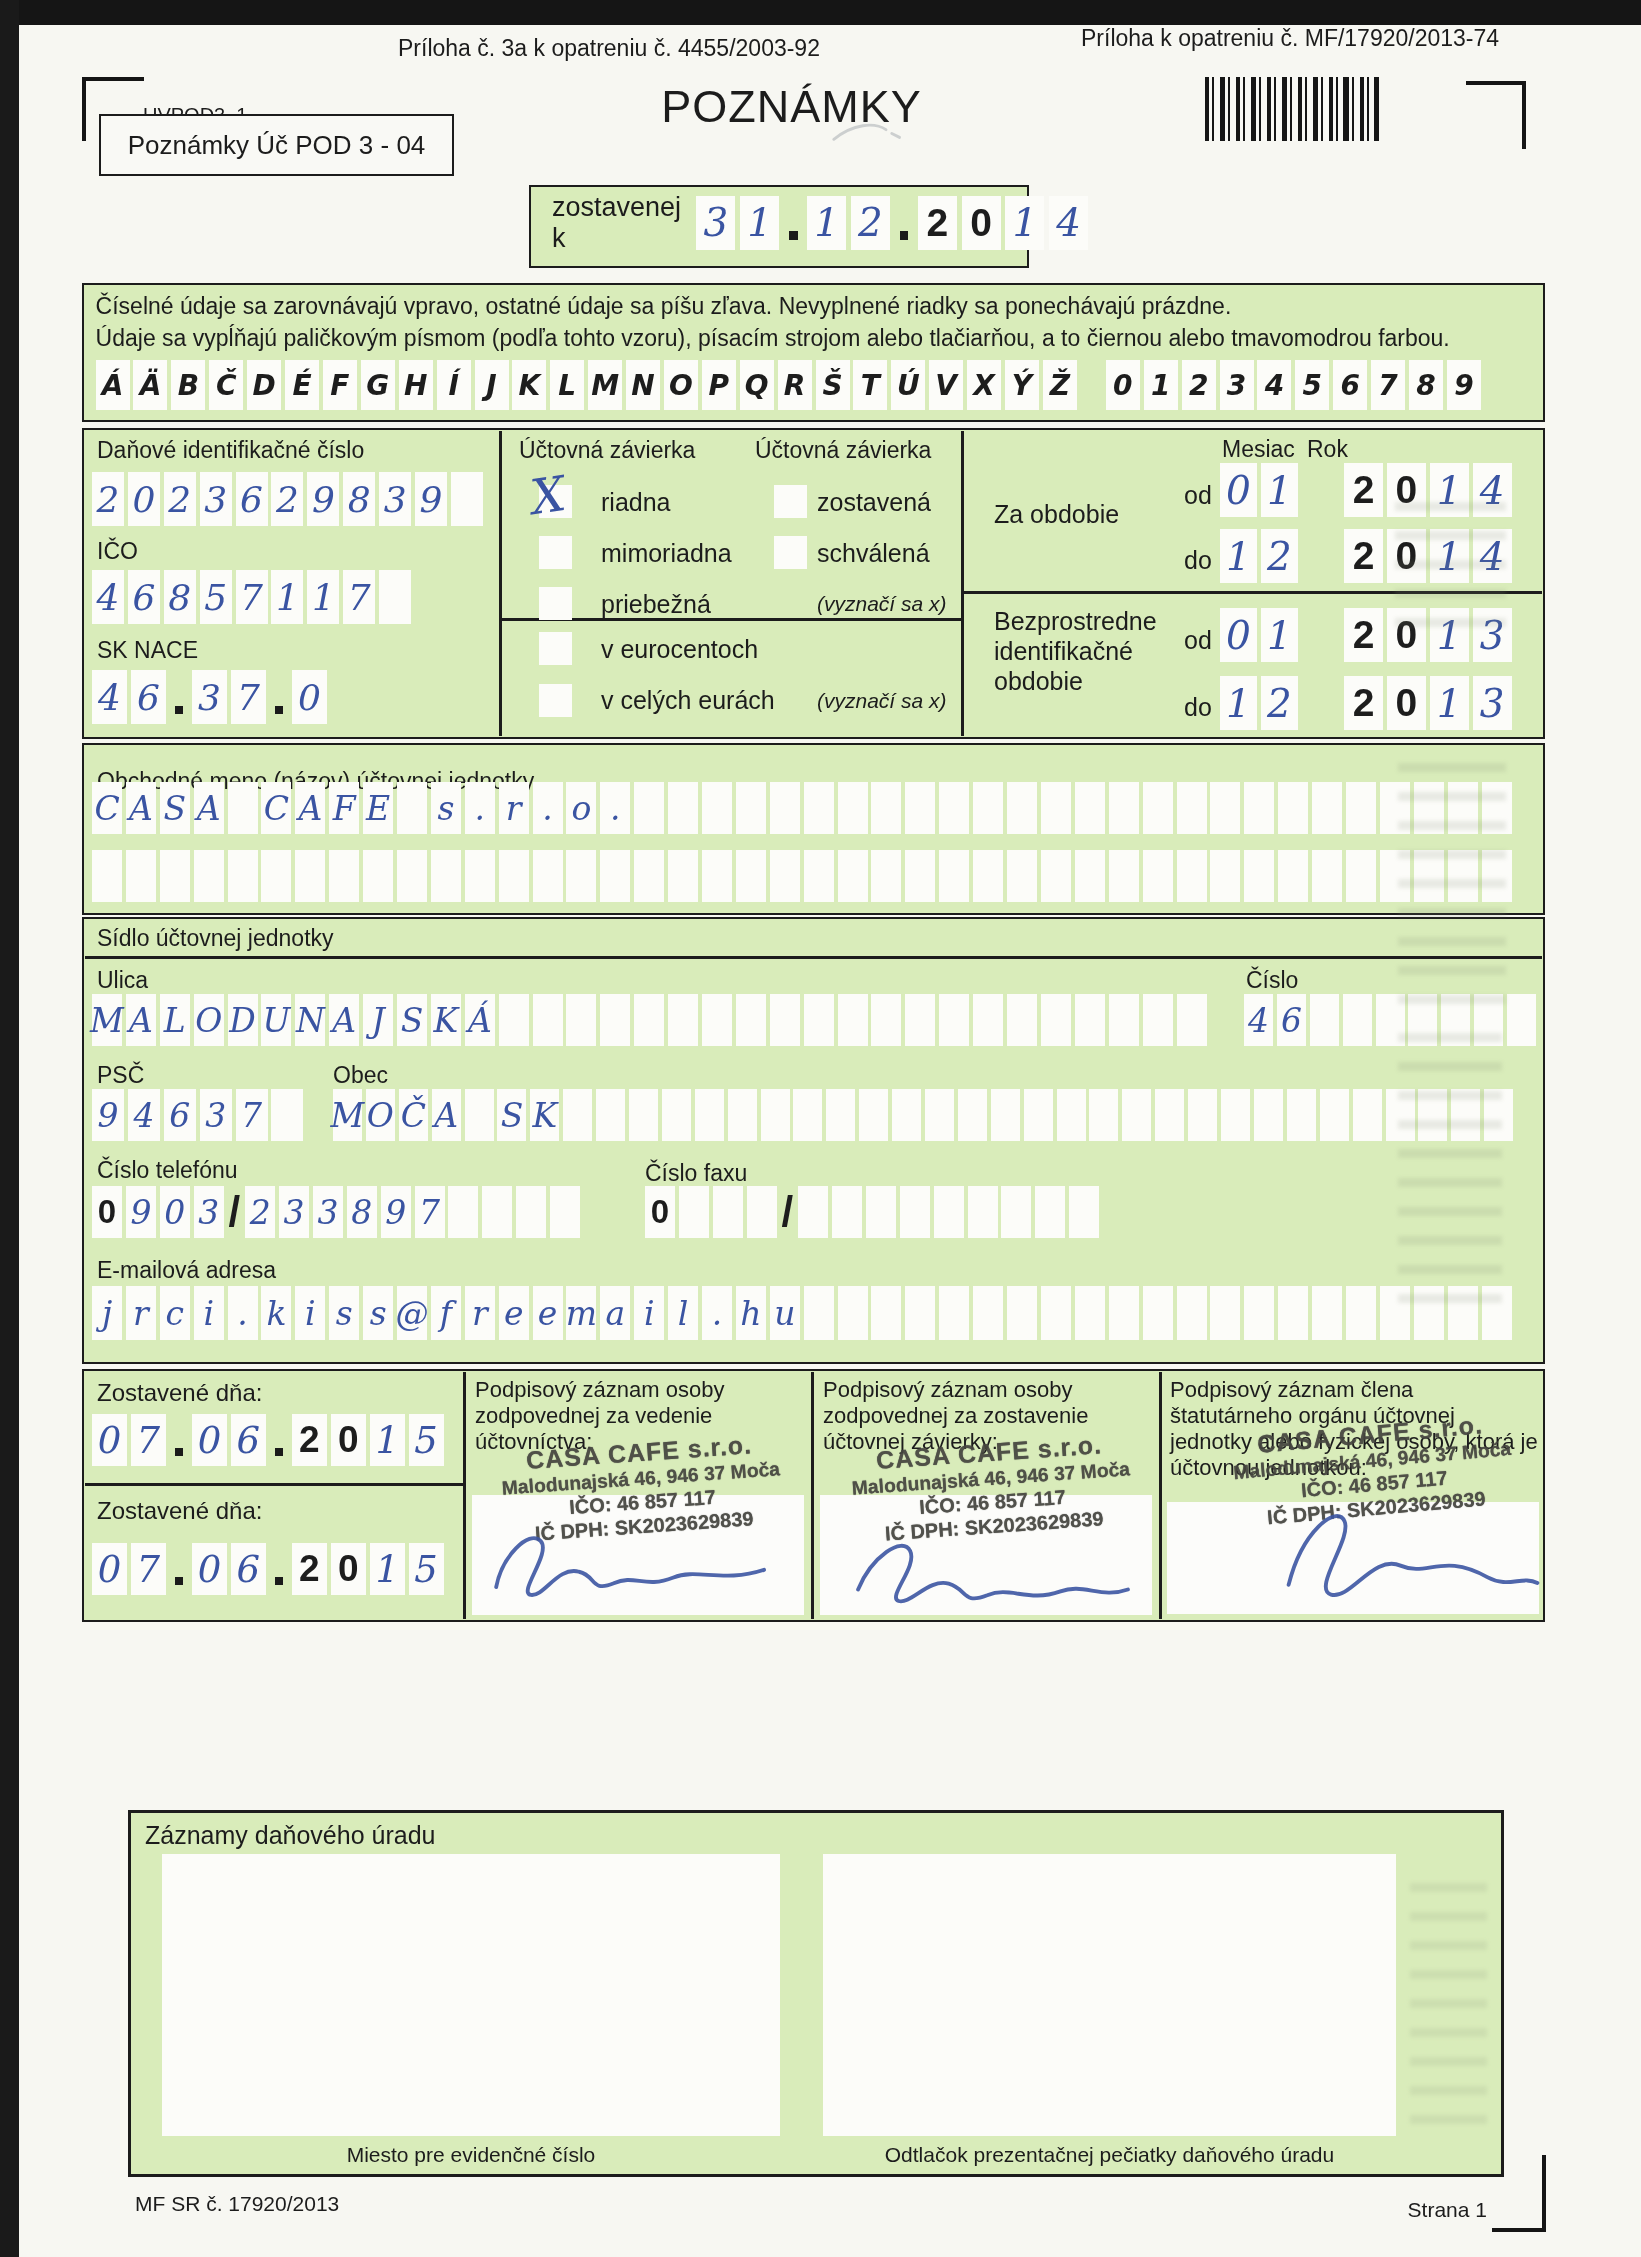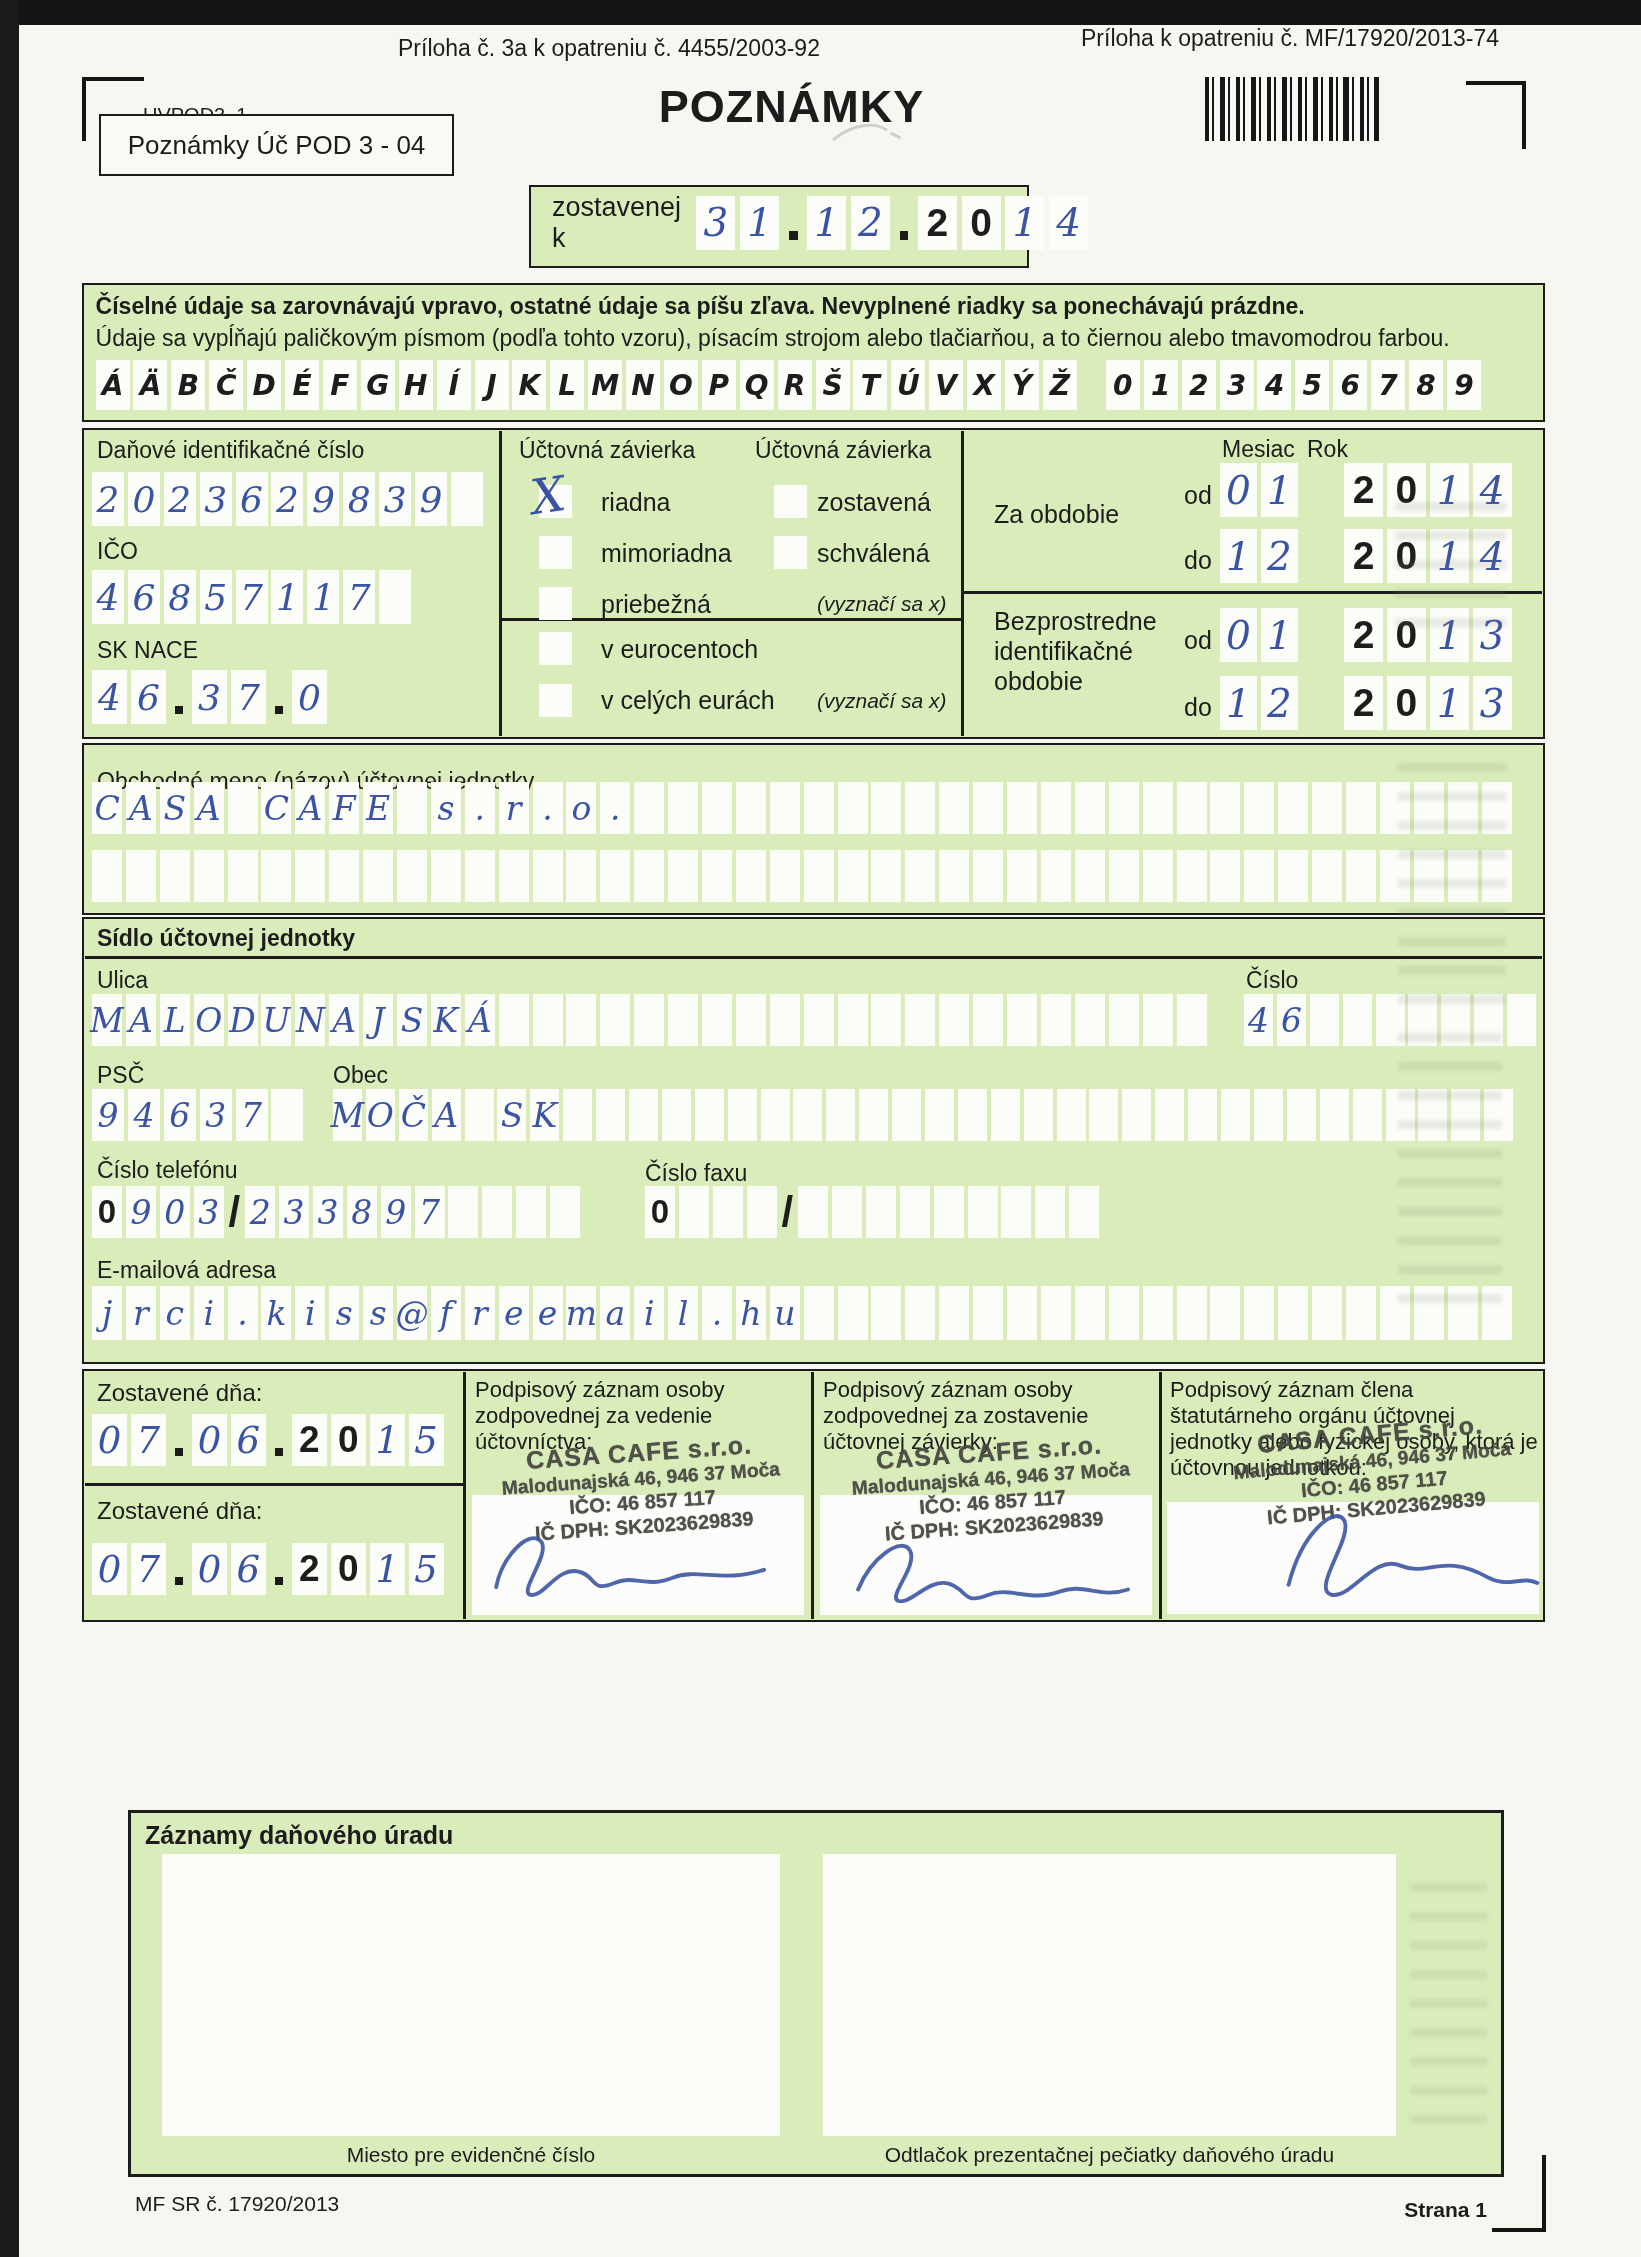--- a/index.html
+++ b/index.html
@@ -10,21 +10,21 @@
   .scan-top{left:0;top:0;width:1641px;height:25px;background:#151515;}
   .scan-left{left:0;top:0;width:19.3px;height:2257px;background:#1a1a1a;}
   
   .corner-tl{left:82px;top:77px;width:58px;height:60px;border-top:4.8px solid #151515;border-left:4.8px solid #151515;}
   .corner-tr{left:1466px;top:81px;width:56px;height:64px;border-top:4.8px solid #151515;border-right:4.8px solid #151515;}
   .corner-br{left:1492px;top:2155px;width:50px;height:73px;border-bottom:4.8px solid #151515;border-right:4.8px solid #151515;}
   
   .gbox{background:#d9ecba;border:2.9px solid #1c1c1c;box-sizing:border-box;}
   .divider{background:#1c1c1c;}
   
-  .b{font-weight:bold;}
+  .b{font-weight:normal;}
   .it{font-style:italic;}
   .sm{font-size:20px;margin-top:21px;}
   .lbl{font-size:23px;color:#1c1c1c;}
   .lbl26{font-size:25px;color:#1c1c1c;}
   
   .comb{display:flex;align-items:stretch;--g:3.9px;--bw:30px;gap:var(--g);}
   .grp{display:flex;gap:var(--g);}
   .dbox{width:var(--bw);height:100%;background:#fcfcf9;display:flex;align-items:center;justify-content:center;box-sizing:border-box;}
   .hw{font-family:"DejaVu Serif",serif;font-style:italic;color:#3a54a2;}
   .pr{font-family:"Liberation Sans",sans-serif;font-weight:bold;color:#1d1d1d;font-style:normal;}

